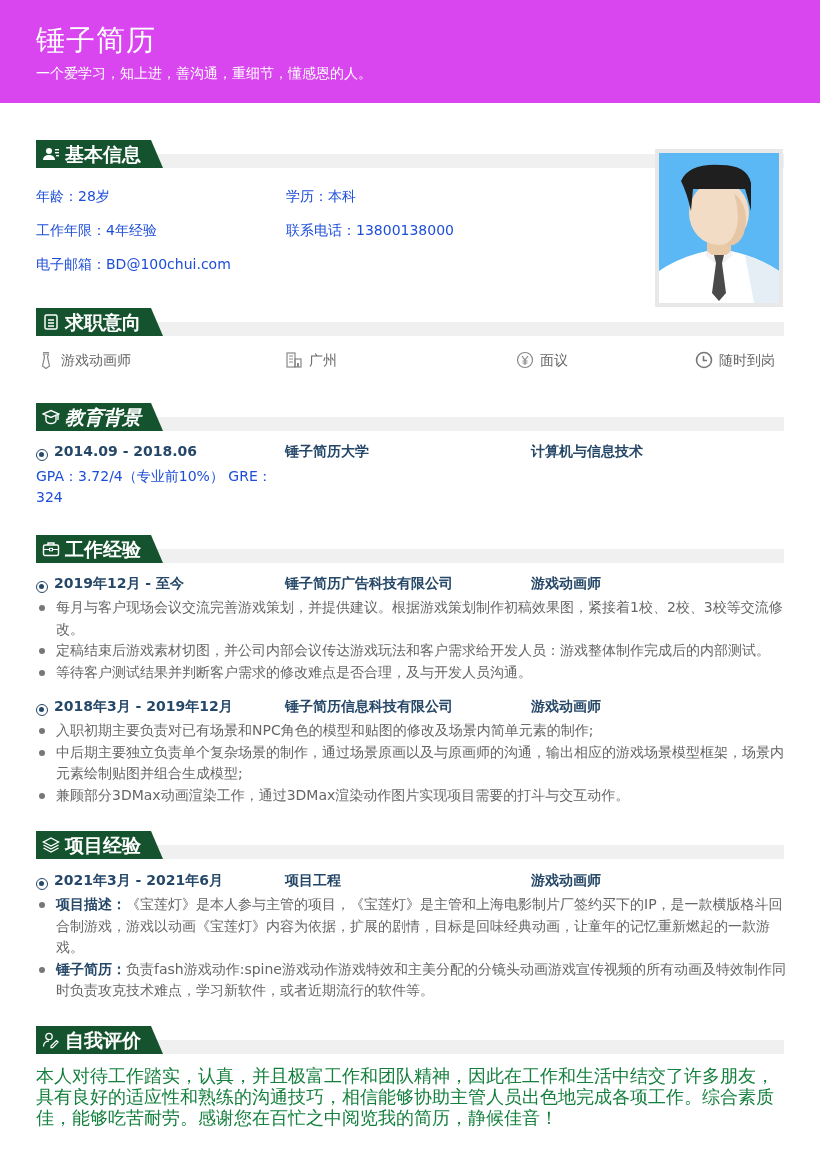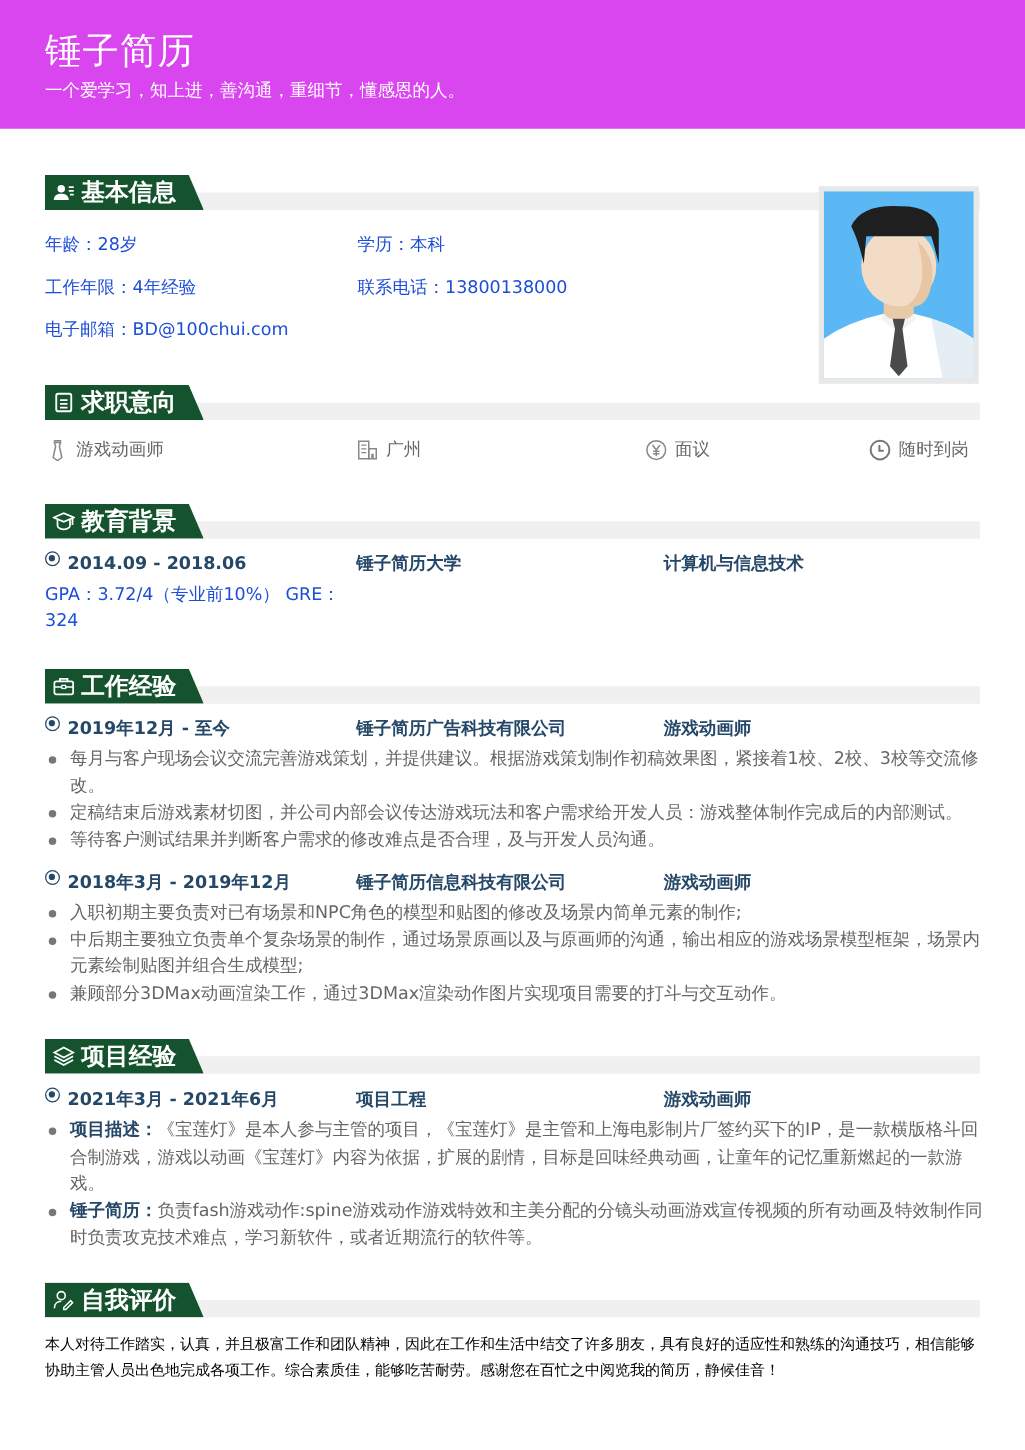--- a/index.html
+++ b/index.html
@@ -41,32 +41,32 @@
   .photo {
     position: absolute; left: 655px; top: 149px; width: 128px; height: 158px;
     background: #e8e8e8; padding: 4px;
   }
   .photo svg { width: 120px; height: 150px; display: block; }
 
   .intent-item { position: absolute; top: 350px; display: flex; align-items: center; gap: 6px; font-size: 14px; color: #666; line-height: 20px; }
   .intent-item svg { width: 18px; height: 18px; }
 
   .entry-row { position: absolute; left: 36px; width: 748px; height: 20px; font-size: 14px; font-weight: bold; color: #264868; line-height: 20px; }
-  .entry-row .col1 { position: absolute; left: 0; display: flex; align-items: flex-start; gap: 6px; white-space: nowrap; }
+  .entry-row .col1 { position: absolute; left: 0; display: flex; align-items: flex-end; gap: 6px; white-space: nowrap; }
   .entry-row .col2 { position: absolute; left: 249px; white-space: nowrap; }
   .entry-row .col3 { position: absolute; left: 495px; white-space: nowrap; }
   .radio-icon { width: 12px; height: 12px; border: 1.6px solid #264868; border-radius: 50%; position: relative; display: inline-block; }
   .radio-icon::after { content: ""; position: absolute; left: 2px; top: 2px; width: 5px; height: 5px; border-radius: 50%; background: #264868; }
 
   .bullets { position: absolute; left: 36px; width: 750px; list-style: none; font-size: 14px; color: #666; line-height: 21.5px; }
   .bullets li { position: relative; padding-left: 20px; }
   .bullets li::before { content: ""; position: absolute; left: 3px; top: 8px; width: 6px; height: 6px; border-radius: 50%; background: #777; }
   .bullets b { color: #264868; font-weight: bold; }
 
-  .para { position: absolute; left: 36px; width: 750px; font-size: 12px; color: #000000; line-height: 21px; }
+  .para { position: absolute; left: 36px; width: 750px; font-size: 18px; color: #15803d; line-height: 21px; }
 </style>
 </head>
 <body>
 
 <div class="header">
   <div class="title">锤子简历</div>
   <div class="motto">一个爱学习，知上进，善沟通，重细节，懂感恩的人。</div>
 </div>
 
 <div class="section-head" style="top:140px;">
@@ -139,21 +139,21 @@
   <span>面议</span>
 </div>
 <div class="intent-item" style="left:695px;">
   <svg viewBox="0 0 18 18">
       <circle cx="9" cy="9" r="7.5" fill="none" stroke="#777" stroke-width="1.6"></circle>
       <path d="M8.5 5v4.5h3.5" fill="none" stroke="#777" stroke-width="1.6"></path>
     </svg>
   <span>随时到岗</span>
 </div>
 
-<div class="section-head" style="top:403px;">
+<div class="section-head" style="top:403px;font-style:italic;">
   <div class="bar"></div>
   <div class="tag">
     <svg viewBox="0 0 18 18">
         <path d="M1 6l8-3.5L17 6l-8 3.5z" fill="none" stroke="#fff" stroke-width="1.4"></path>
         <path d="M4 8v4.5c0 1.5 2.5 3 5 3s5-1.5 5-3V8" fill="none" stroke="#fff" stroke-width="1.4"></path>
         <line x1="16" y1="6.5" x2="16" y2="12" stroke="#fff" stroke-width="1.4"></line>
       </svg>
     <span>教育背景</span>
   </div>
 </div>

